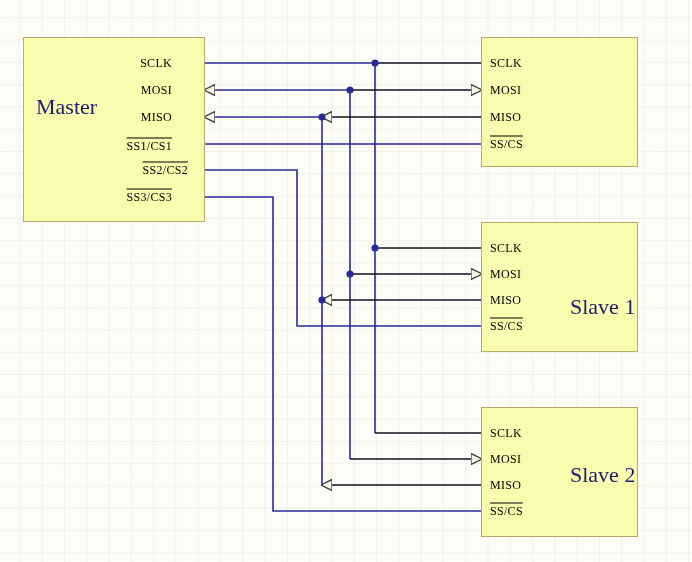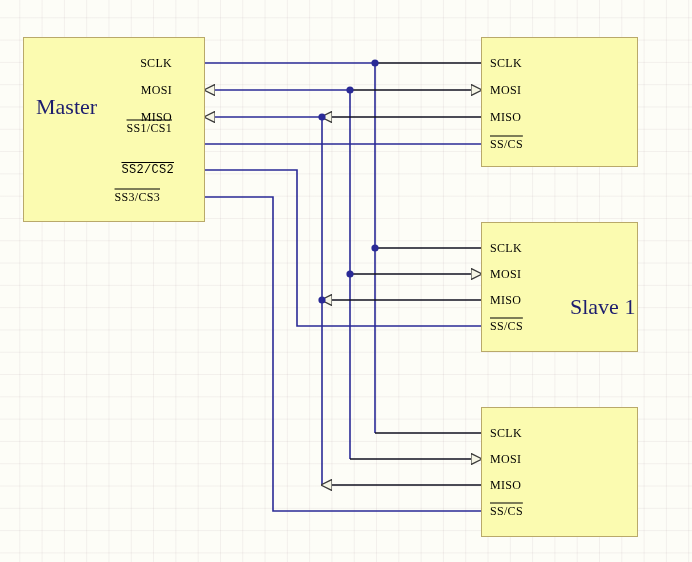--- a/index.html
+++ b/index.html
@@ -92,36 +92,37 @@
       <circle cx="322" cy="300" r="3.6"></circle>
     </g>
   </svg>
 
   <div class="chipbox" style="left:23px;top:37px;width:182px;height:185px;"></div>
   <div class="chiptitle" style="left:36px;top:94px;">Master</div>
 
   <div class="pinlabel pin-right" style="left:172px;top:63px;">SCLK</div>
   <div class="pinlabel pin-right" style="left:172px;top:90px;">MOSI</div>
   <div class="pinlabel pin-right" style="left:172px;top:117px;">MISO</div>
-  <div class="pinlabel pin-right ovl" style="left:172px;top:128px;text-align:center;">SS1/CS1</div>
-  <div class="pinlabel pin-right ovl" style="left:174px;top:170px;font-family:Liberation Mono, monospace;">SS2/CS2</div>
-  <div class="pinlabel pin-right ovl" style="left:160px;top:197px;">SS3/CS3</div>
+  <div class="pinlabel pin-right ovl" style="left:172px;top:146px;text-align:center;">SS1/CS1</div>
+  <div class="pinlabel pin-right ovl" style="left:188px;top:170px;">SS2/CS2</div>
+  <div class="pinlabel pin-right ovl" style="left:172px;top:197px;">SS3/CS3</div>
 
   <div class="chipbox" style="left:481px;top:37px;width:157px;height:130px;"></div>
   <div class="pinlabel pin-left" style="left:490px;top:63px;">SCLK</div>
   <div class="pinlabel pin-left" style="left:490px;top:90px;">MOSI</div>
   <div class="pinlabel pin-left" style="left:490px;top:117px;">MISO</div>
   <div class="pinlabel pin-left ovl" style="left:490px;top:144px;">SS/CS</div>
 
   <div class="chipbox" style="left:481px;top:222px;width:157px;height:130px;"></div>
   <div class="chiptitle" style="left:570px;top:294px;">Slave 1</div>
   <div class="pinlabel pin-left" style="left:490px;top:248px;">SCLK</div>
   <div class="pinlabel pin-left" style="left:490px;top:274px;">MOSI</div>
   <div class="pinlabel pin-left" style="left:490px;top:300px;">MISO</div>
   <div class="pinlabel pin-left ovl" style="left:490px;top:326px;">SS/CS</div>
 
   <div class="chipbox" style="left:481px;top:407px;width:157px;height:130px;"></div>
+  <div class="chiptitle" style="left:570px;top:462px;">Slave 2</div>
   <div class="pinlabel pin-left" style="left:490px;top:433px;">SCLK</div>
   <div class="pinlabel pin-left" style="left:490px;top:459px;">MOSI</div>
   <div class="pinlabel pin-left" style="left:490px;top:485px;">MISO</div>
   <div class="pinlabel pin-left ovl" style="left:490px;top:511px;">SS/CS</div>
 
 </div>
 
 </body></html>

